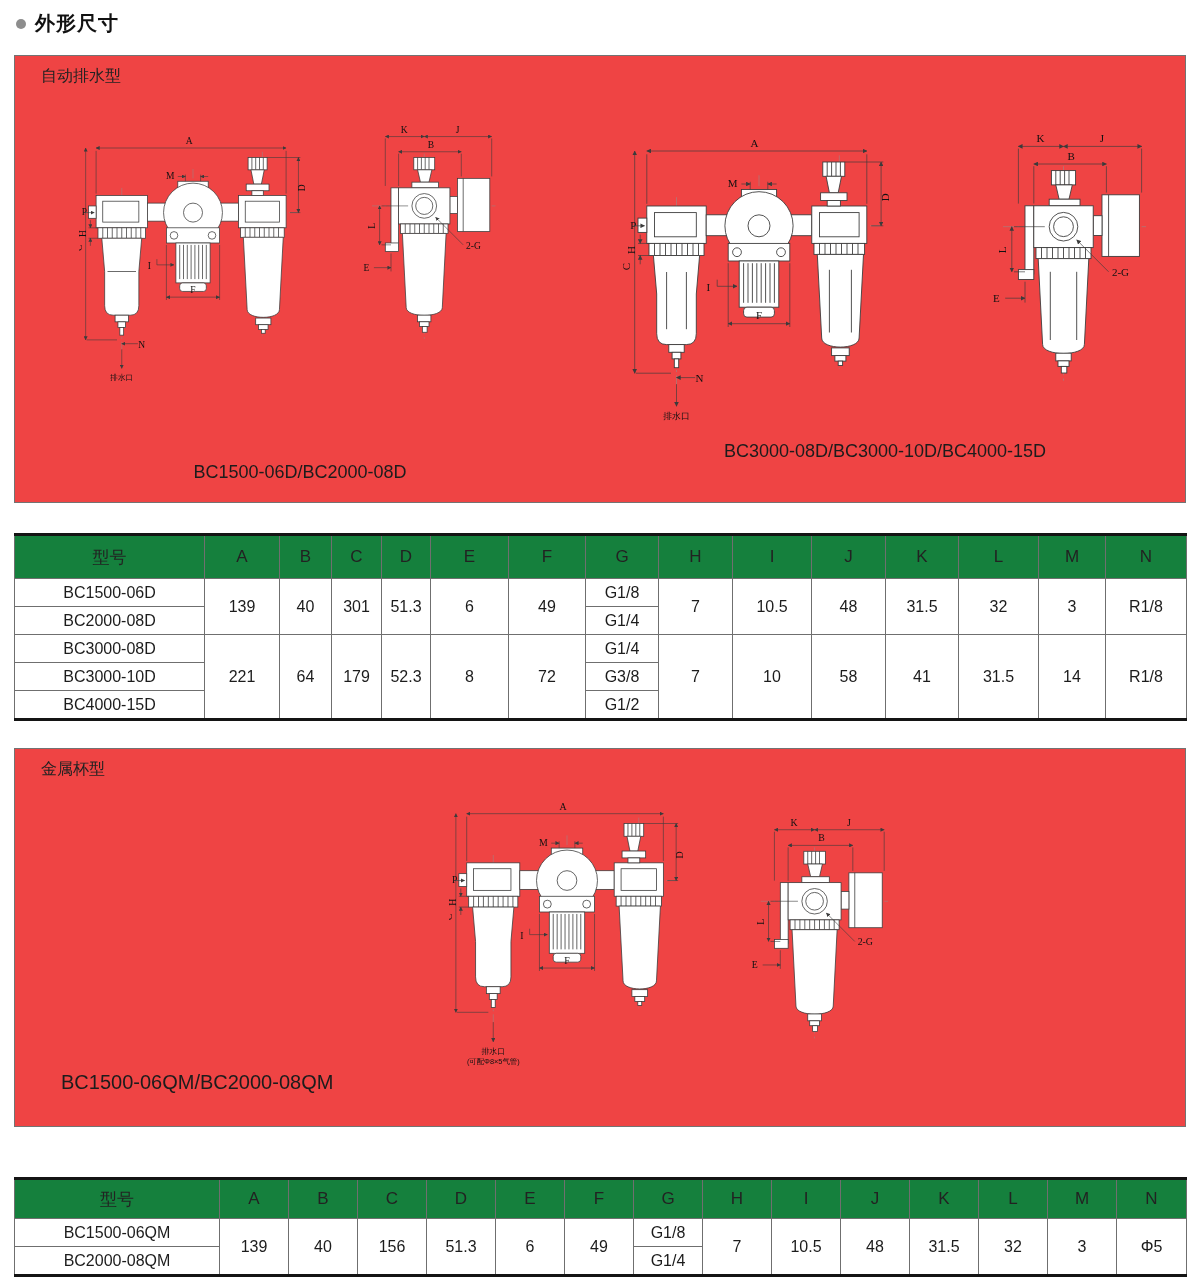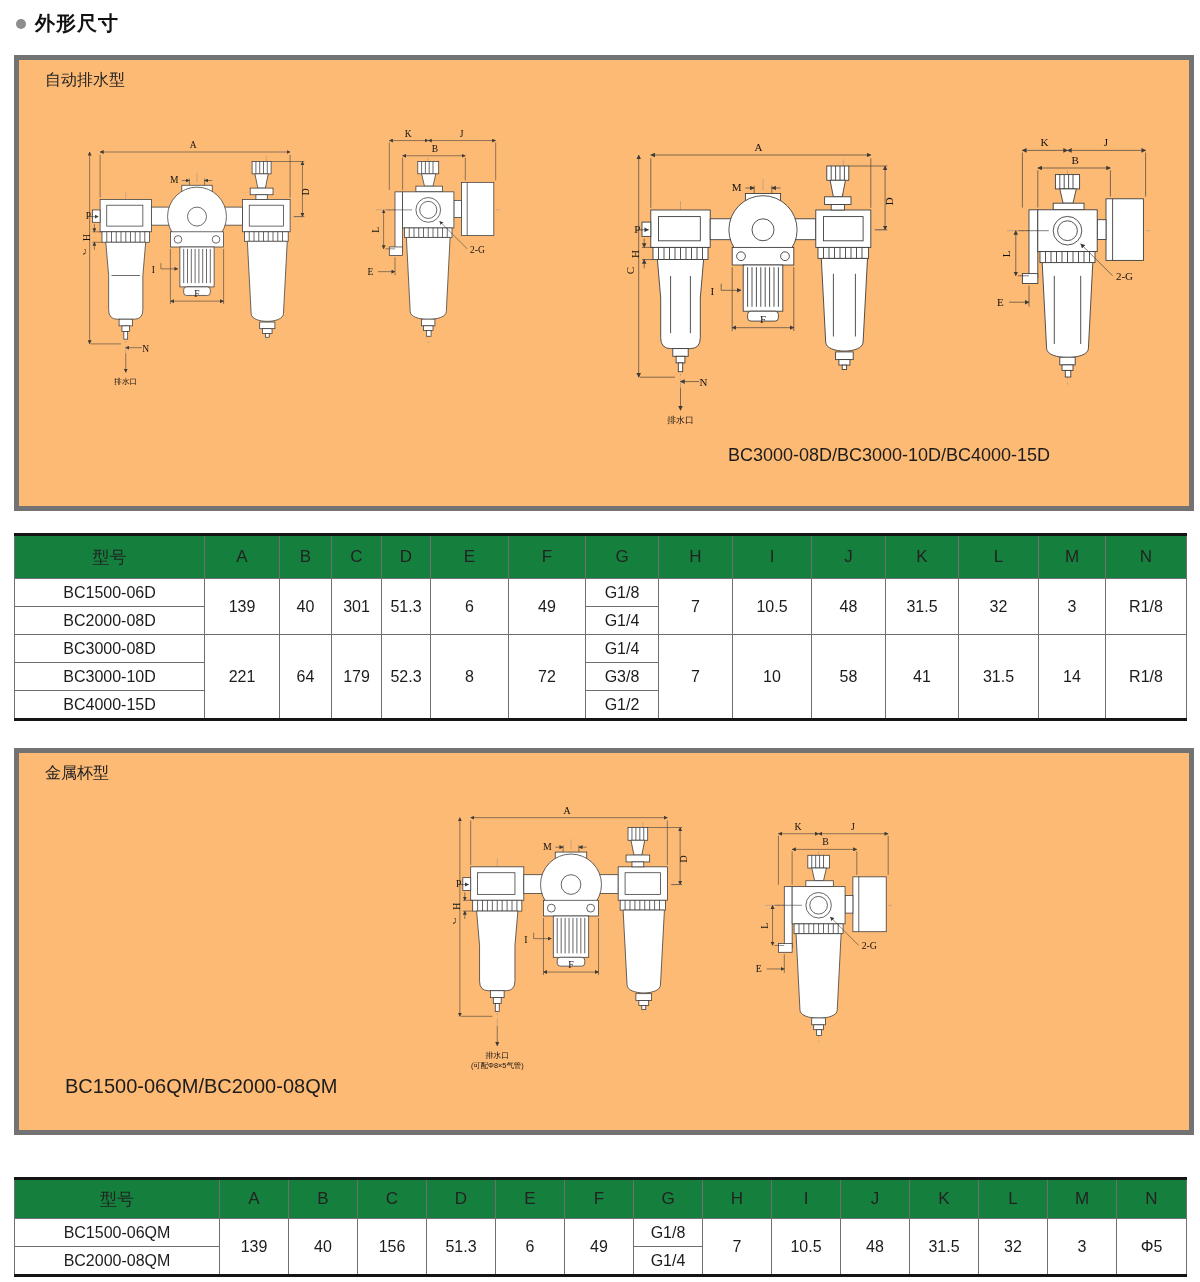--- a/index.html
+++ b/index.html
@@ -3,21 +3,21 @@
 <meta charset="utf-8">
 <style>
   html,body{margin:0;padding:0;background:#fff;}
   body{width:1200px;height:1282px;font-family:"Liberation Sans",sans-serif;color:#1a1a1a;position:relative;overflow:hidden;}
   .page{position:absolute;left:0;top:0;width:1200px;height:1282px;background:#fff;}
 
   .title-row{position:absolute;left:16px;top:10px;display:flex;align-items:center;gap:9px;}
   .bullet{width:10px;height:10px;border-radius:50%;background:#8d8d8d;display:inline-block;}
   .page-title{font-size:20px;font-weight:bold;letter-spacing:1px;color:#111;}
 
-  .panel{position:absolute;left:14px;width:1170px;background:#fdba74;border:5px solid #737373;}
+  .panel{position:absolute;left:14px;width:1170px;background:#ef4444;border:1px solid #737373;}
   .panel1{top:55px;height:446px;}
   .panel2{top:748px;height:377px;}
   .panel-label{position:absolute;left:26px;top:10px;font-size:16px;color:#222;}
 
   .caption{position:absolute;font-size:18px;color:#1c1c1c;text-align:center;}
   .cap1{left:120px;top:406px;width:330px;}
   .cap2{left:655px;top:385px;width:430px;}
   .cap3{left:46px;top:322px;width:420px;text-align:left;font-size:20px;}
 
   .drw{position:absolute;}
@@ -390,20 +390,21 @@
         <line class="dim" x1="28" y1="87" x2="28" y2="128" marker-start="url(#ar)" marker-end="url(#ar)"></line>
         <text class="dtxt" x="23" y="108" transform="rotate(-90 23 108)">L</text>
         <line class="dim" x1="40" y1="137" x2="40" y2="156"></line>
         <line class="dim" x1="22" y1="152" x2="40" y2="152" marker-end="url(#ar)"></line>
         <text class="dtxt" x="14" y="155">E</text>
         <line class="dim" x1="116" y1="128" x2="87" y2="99" marker-end="url(#ar)"></line>
         <text class="dtxt" x="119" y="132" style="text-anchor:start">2-G</text>
       </g>
     </svg>
 
+    <div class="caption cap1">BC1500-06D/BC2000-08D</div>
     <div class="caption cap2">BC3000-08D/BC3000-10D/BC4000-15D</div>
   </div>
 
   <div class="tblwrap t1">
     <table class="spec">
       <colgroup>
         <col style="width:190px">
           <col style="width:75px">
           <col style="width:52px">
           <col style="width:50px">

